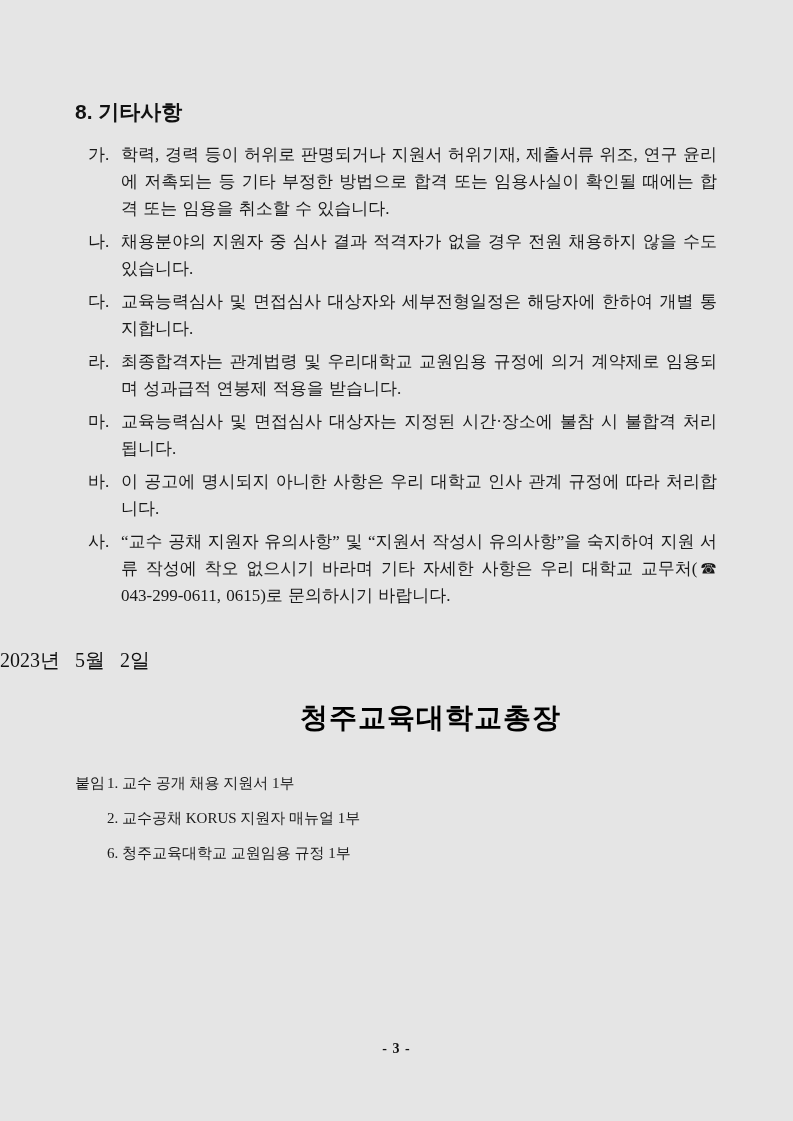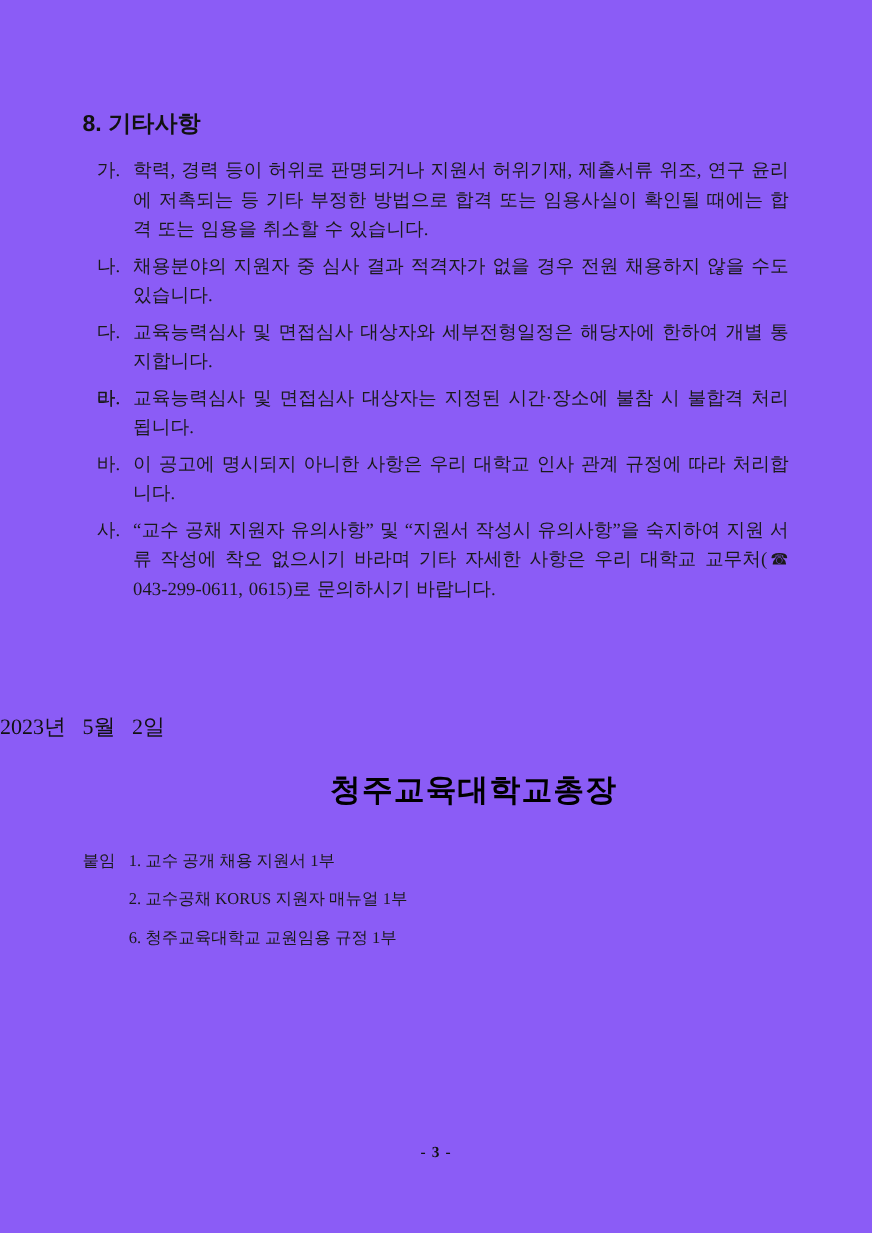--- a/index.html
+++ b/index.html
@@ -4,21 +4,21 @@
 <style>
   html, body {
     margin: 0;
     padding: 0;
     background: #ffffff;
   }
   .page {
     position: relative;
     width: 793px;
     height: 1121px;
-    background: #8b5cf6;
+    background: #e5e5e5;
     color: #1a1a1a;
     font-family: "Liberation Serif", "DejaVu Serif", serif;
     overflow: hidden;
   }
   .section-heading {
     position: absolute;
     left: 75px;
     top: 98px;
     font-family: "Liberation Sans", "DejaVu Sans", sans-serif;
     font-weight: 800;
@@ -79,21 +79,21 @@
     width: 642px;
     font-size: 15px;
   }
   .att-label {
     position: absolute;
     left: 0;
     top: 0;
     line-height: 35px;
   }
   .att-list {
-    margin-left: 42px;
+    margin-left: 32px;
   }
   .att-item {
     line-height: 35px;
     white-space: pre;
   }
   .page-number {
     position: absolute;
     left: 0;
     top: 1041px;
     width: 100%;
@@ -120,20 +120,21 @@
     <div class="item">
       <span class="marker">나.</span>
       <span>채용분야의 지원자 중 심사 결과 적격자가 없을 경우 전원 채용하지 않을 수도 있습니다.</span>
     </div>
     <div class="item">
       <span class="marker">다.</span>
       <span>교육능력심사 및 면접심사 대상자와 세부전형일정은 해당자에 한하여 개별 통지합니다.</span>
     </div>
     <div class="item">
       <span class="marker">라.</span>
+      <span>최종합격자는 관계법령 및 우리대학교 교원임용 규정에 의거 계약제로 임용되며 성과급적 연봉제 적용을 받습니다.</span>
     </div>
     <div class="item">
       <span class="marker">마.</span>
       <span>교육능력심사 및 면접심사 대상자는 지정된 시간·장소에 불참 시 불합격 처리 됩니다.</span>
     </div>
     <div class="item">
       <span class="marker">바.</span>
       <span>이 공고에 명시되지 아니한 사항은 우리 대학교 인사 관계 규정에 따라 처리합니다.</span>
     </div>
     <div class="item">

